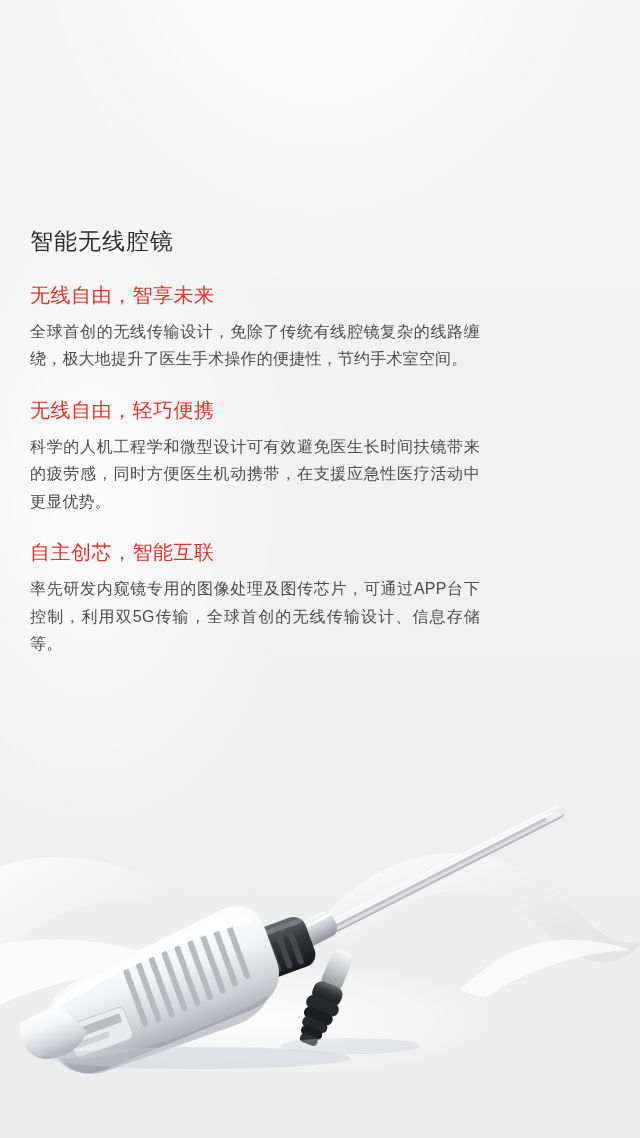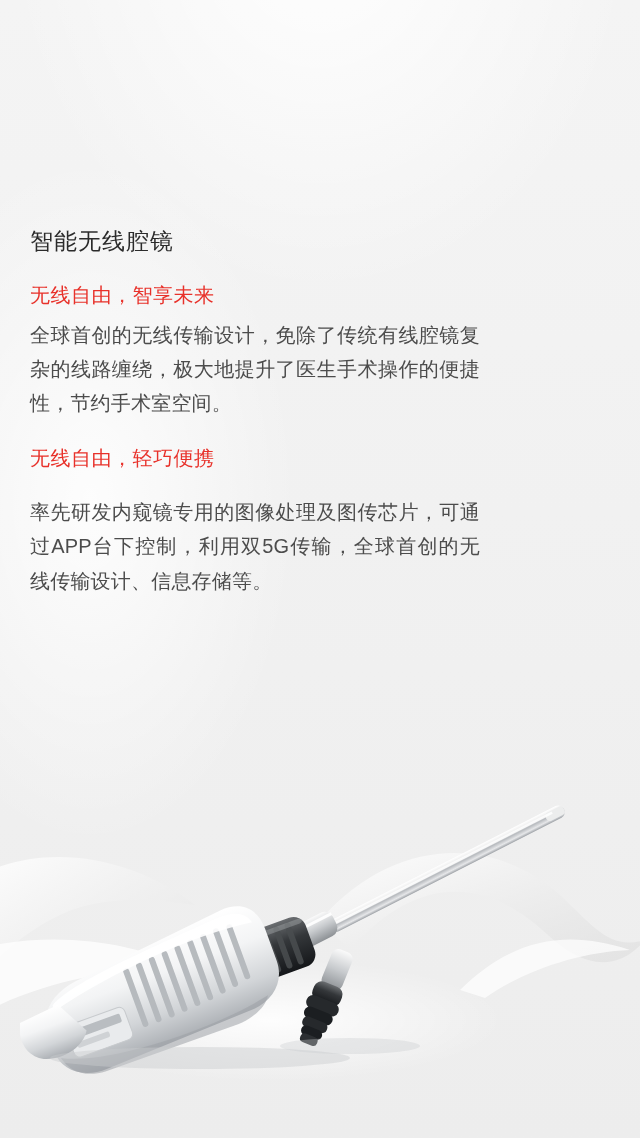--- a/index.html
+++ b/index.html
@@ -54,21 +54,21 @@
   .section:last-child { margin-bottom: 0; }
   .sec-title {
     font-size: 20px;
     color: #e8312a;
     letter-spacing: 0.5px;
     margin: 0 0 10px 0;
     font-weight: normal;
     line-height: 1.3;
   }
   .sec-body {
-    font-size: 20px;
+    font-size: 16px;
     line-height: 1.72;
     color: #4c4c4c;
     margin: 0;
     letter-spacing: 0.2px;
     text-align: justify;
     width: 450px;
   }
 
   
   .ribbon {
@@ -119,23 +119,25 @@
 
     <h1 class="main-title">智能无线腔镜</h1>
 
     <div class="section">
       <h2 class="sec-title">无线自由，智享未来</h2>
       <p class="sec-body">全球首创的无线传输设计，免除了传统有线腔镜复杂的线路缠绕，极大地提升了医生手术操作的便捷性，节约手术室空间。</p>
     </div>
 
     <div class="section">
       <h2 class="sec-title">无线自由，轻巧便携</h2>
+      <p class="sec-body">科学的人机工程学和微型设计可有效避免医生长时间扶镜带来的疲劳感，同时方便医生机动携带，在支援应急性医疗活动中更显优势。</p>
     </div>
 
     <div class="section">
+      <h2 class="sec-title">自主创芯，智能互联</h2>
       <p class="sec-body">率先研发内窥镜专用的图像处理及图传芯片，可通过APP台下控制，利用双5G传输，全球首创的无线传输设计、信息存储等。</p>
     </div>
 
   </div>
 
   <svg class="ribbon ribbon-right" viewBox="0 0 340 200">
     <defs>
       <linearGradient id="rg1" x1="0" y1="0" x2="1" y2="1">
         <stop offset="0%" stop-color="#ffffff" stop-opacity="0.95"></stop>
         <stop offset="100%" stop-color="#dcdcdc" stop-opacity="0.6"></stop>

